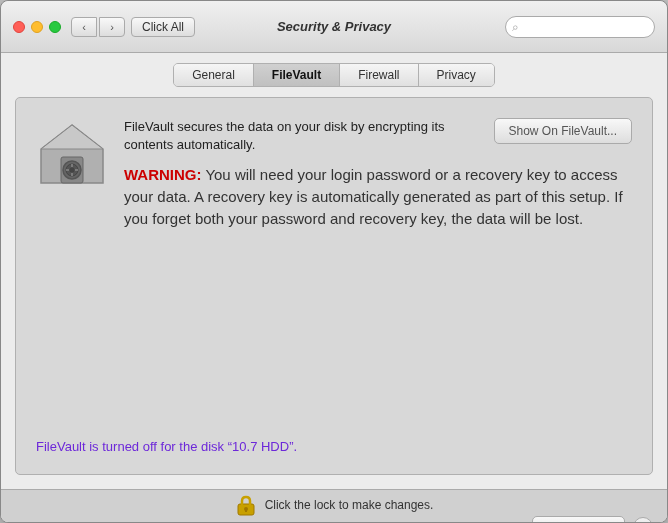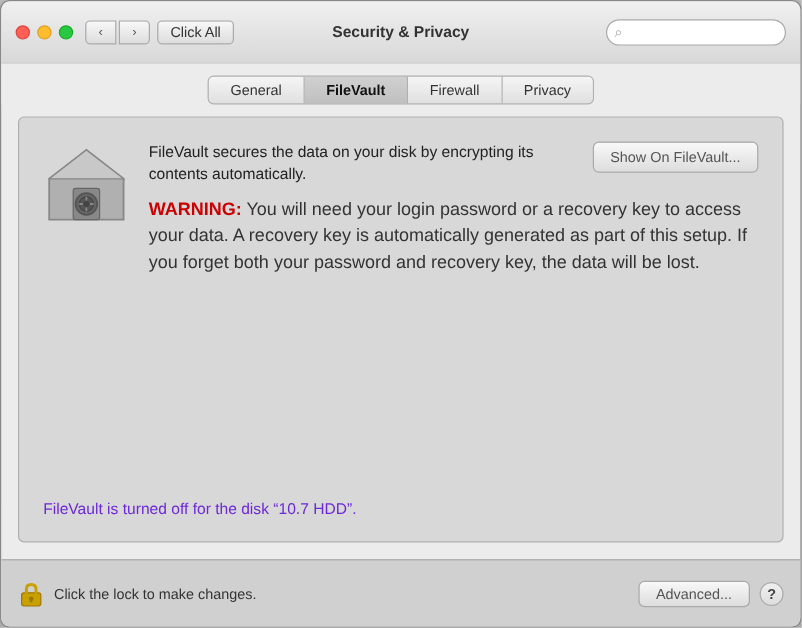--- a/index.html
+++ b/index.html
@@ -94,20 +94,21 @@
       color: #333;
     }
 
     .titlebar-title {
       position: absolute;
       left: 50%;
       transform: translateX(-50%);
       font-size: 13px;
       font-weight: bold;
       color: #333;
+      font-style: italic;
     }
 
     .search-box {
       margin-left: auto;
       position: relative;
     }
 
     .search-input {
       width: 150px;
       height: 22px;
@@ -246,25 +247,26 @@
       white-space: nowrap;
       align-self: flex-start;
       margin-left: auto;
       margin-top: 0;
     }
 
     
     .bottom-bar {
       background: #d0d0d0;
       border-top: 1px solid #aaa;
-      height: 56px;
-      display: flex;
-      align-items: center;
-      padding: 16px 14px;
+      height: 33px;
+      display: flex;
+      align-items: center;
+      padding: 4px 14px;
       flex-shrink: 0;
+      flex-direction: column;
     }
 
     .lock-area {
       display: flex;
       align-items: center;
       gap: 8px;
     }
 
     .lock-icon-wrap {
       width: 22px;

